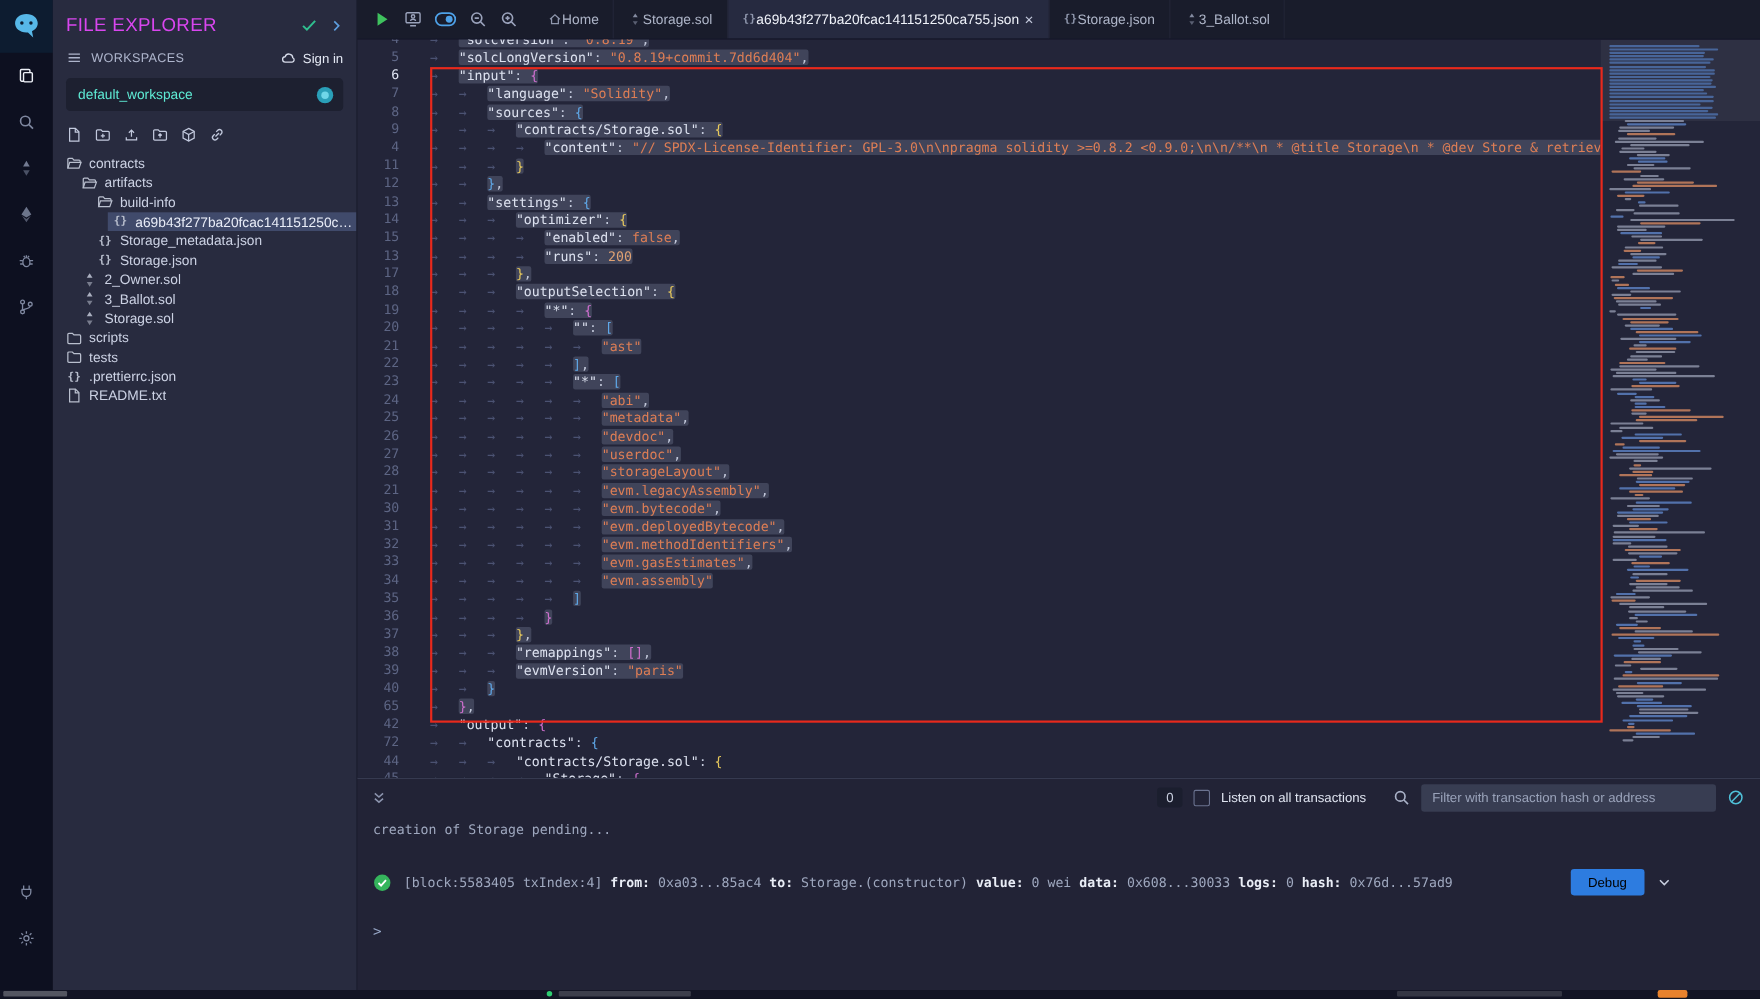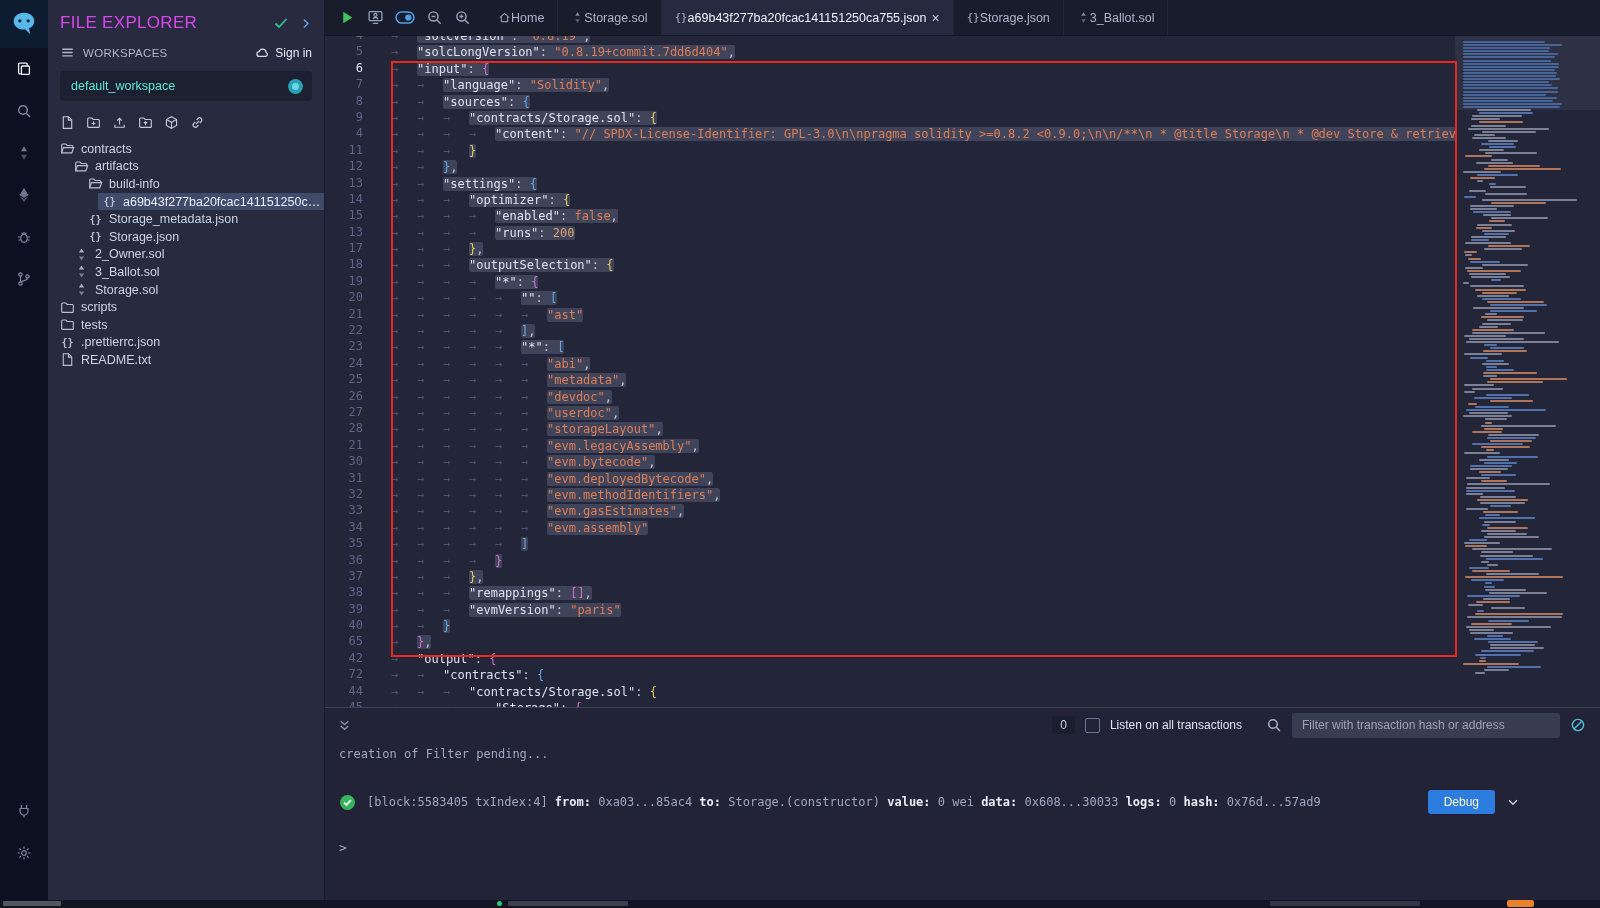--- a/index.html
+++ b/index.html
@@ -91,21 +91,21 @@
   .filter::placeholder{color:#9aa3ba;}
   .ban{color:#4fc0d8;cursor:pointer;}
   .term-body{flex:1;padding:5px 14px 0 14px;font:12px "DejaVu Sans Mono",monospace;color:#9fa8bf;}
   .tline{line-height:15px;}
   .tx-row{display:flex;align-items:center;gap:11px;margin-top:28px;padding-right:66px;}
   .okc{width:17px;height:17px;}
   .tx-text{flex:1;white-space:nowrap;overflow:hidden;}
   .tx-block{color:#9fa8bf;}
   .tx-label{color:#e9edf6;font-weight:700;}
   .tx-val{color:#9fa8bf;}
-  .debug{background:#2d7ce0;color:#fef9c3;border:none;border-radius:3px;font-size:12px;padding:5px 16px;cursor:pointer;font-family:"Liberation Sans",sans-serif;}
+  .debug{background:#2d7ce0;color:#000000;border:none;border-radius:3px;font-size:12px;padding:5px 16px;cursor:pointer;font-family:"Liberation Sans",sans-serif;}
   .caret{color:#c8cede;width:14px;height:14px;cursor:pointer;}
   .prompt{margin-top:26px;font-size:13px;color:#98a8c8;}
 
   
   .statusbar{height:8px;background:#131525;position:relative;width:1600px;}
   .sb-frag{position:absolute;left:3px;top:1px;width:58px;height:5px;background:rgba(255,255,255,.28);border-radius:1px;}
   .sb-dot{position:absolute;left:497px;top:1px;width:5px;height:5px;border-radius:50%;background:#2ecc71;}
   .sb-frag2{position:absolute;left:508px;top:1px;width:120px;height:5px;background:rgba(255,255,255,.18);border-radius:1px;}
   .sb-frag3{position:absolute;right:180px;top:1px;width:150px;height:5px;background:rgba(255,255,255,.14);border-radius:1px;}
   .sb-badge{position:absolute;right:66px;top:0px;width:27px;height:7px;background:#e8822d;border-radius:2px;}
@@ -1186,21 +1186,21 @@
           </span>
         <input class="filter" placeholder="Filter with transaction hash or address" style="">
         <span class="ic ban">
             <svg viewBox="0 0 16 16" fill="none" stroke="currentColor" stroke-width="1.4">
               <circle cx="8" cy="8" r="5.6"></circle>
               <path d="M4.2 11.8 11.8 4.2"></path>
             </svg>
           </span>
       </div>
       <div class="term-body">
-        <div class="tline">creation of Filter pending...</div>
+        <div class="tline">creation of Storage pending...</div>
         <div class="tx-row">
           <span class="ic okc">
               <svg viewBox="0 0 16 16">
                 <circle cx="8" cy="8" r="7" fill="#35b55c"></circle>
                 <path d="M4.8 8.2 7 10.4 11.2 5.8" fill="none" stroke="#fff" stroke-width="1.6"></path>
               </svg>
             </span>
           <div class="tx-text" id="tx-text"><span class="tx-block">[block:5583405 txIndex:4] </span><span class="tx-label">from:</span><span class="tx-val"> 0xa03...85ac4 </span><span class="tx-label">to:</span><span class="tx-val"> Storage.(constructor) </span><span class="tx-label">value:</span><span class="tx-val"> 0 wei </span><span class="tx-label">data:</span><span class="tx-val"> 0x608...30033 </span><span class="tx-label">logs:</span><span class="tx-val"> 0 </span><span class="tx-label">hash:</span><span class="tx-val"> 0x76d...57ad9</span></div>
           <button class="debug" style="background: rgb(45, 124, 224);">Debug</button>
           <span class="ic caret">

